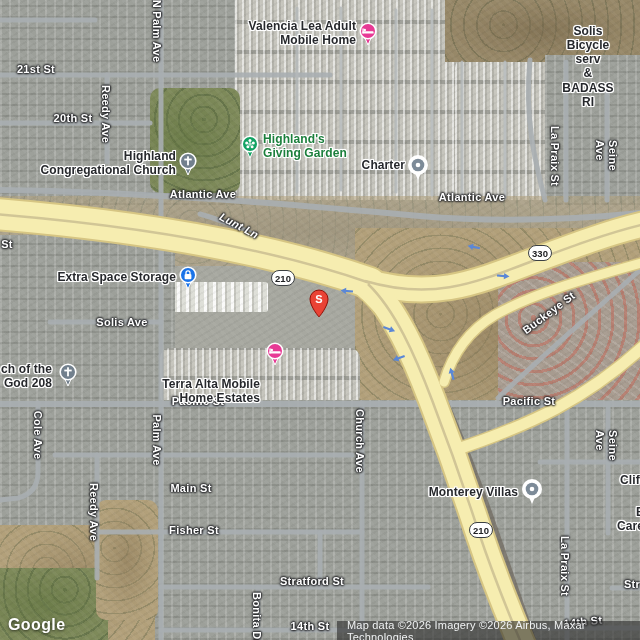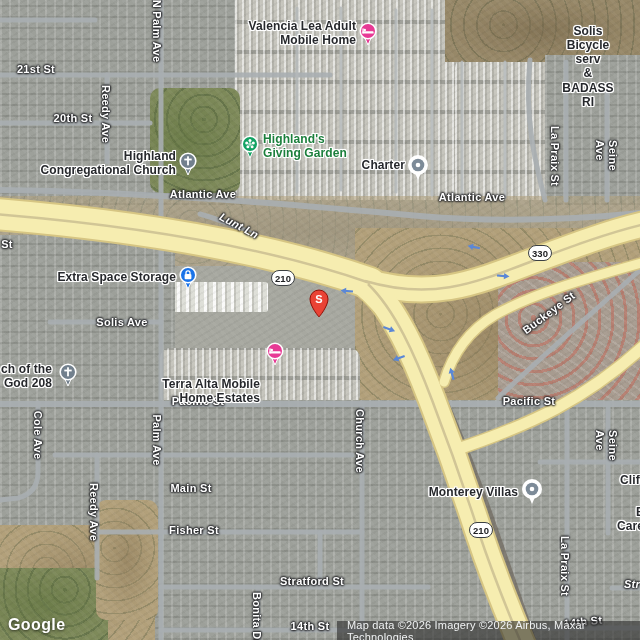--- a/index.html
+++ b/index.html
@@ -192,21 +192,21 @@
   <div class="st v" style="left:38px;top:435px;z-index:3;">Cole Ave</div>
   <div class="st v" style="left:157px;top:440px;z-index:3;">Palm Ave</div>
   <div class="st v" style="left:94px;top:512px;z-index:3;">Reedy Ave</div>
   <div class="st v" style="left:360px;top:441px;z-index:3;">Church Ave</div>
   <div class="st" style="left:549px;top:313px;transform:translate(-50%,-50%) rotate(-37deg);z-index:3;">Buckeye St</div>
   <div class="st v" style="left:555px;top:156px;z-index:3;">La Praix St</div>
   <div class="st v" style="left:606px;top:157px;z-index:3;">Seine Ave</div>
   <div class="st v" style="left:565px;top:566px;z-index:3;">La Praix St</div>
   <div class="st v" style="left:606px;top:447px;z-index:3;">Seine Ave</div>
   <div class="st ctr" style="left:312px;top:581px;z-index:3;">Stratford St</div>
-  <div class="st ctr" style="left:632px;top:584px;z-index:3;font-style:italic;">Str</div>
+  <div class="st ctr" style="left:632px;top:584px;z-index:3;">Str</div>
   <div class="st ctr" style="left:310px;top:626px;z-index:3;">14th St</div>
   <div class="st" style="left:583px;top:622px;transform:translate(-50%,-50%) rotate(-6deg);z-index:3;">14th St</div>
   <div class="st v" style="left:257px;top:618px;z-index:3;">Bonita Dr</div>
 
   <div class="shield" style="left:283px;top:278px;">210</div>
   <div class="shield" style="left:540px;top:253px;">330</div>
   <div class="shield" style="left:481px;top:530px;">210</div>
 
   <div class="poi ar" style="right:284px;top:33px;z-index:4;">Valencia Lea Adult
 Mobile Home</div>

